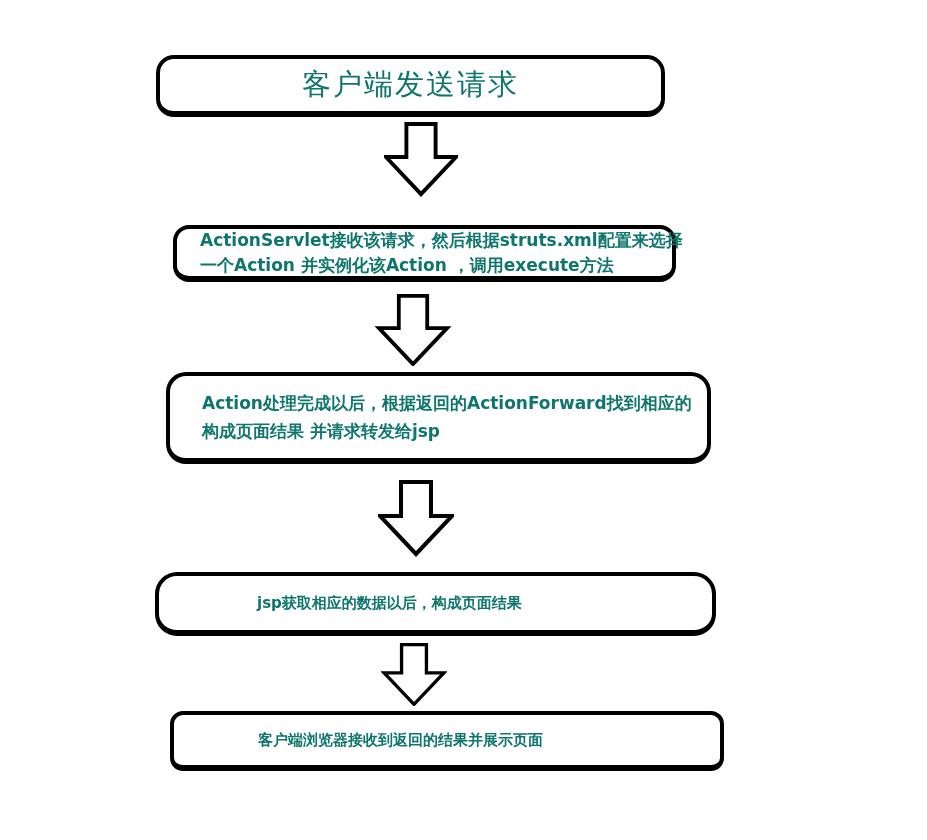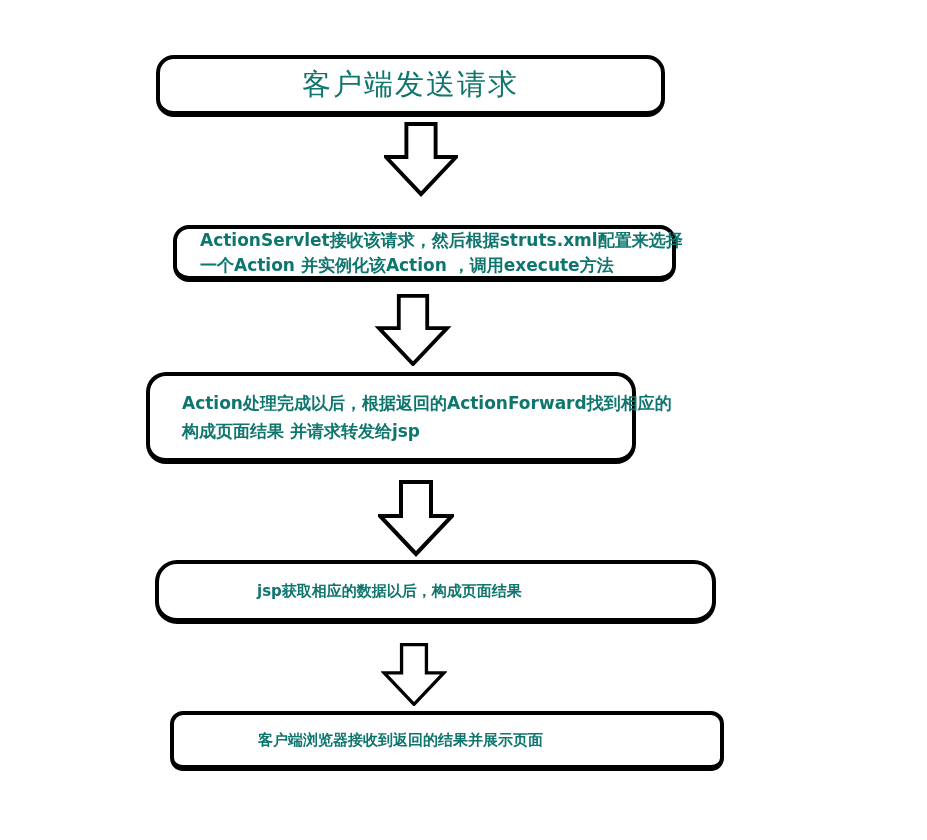--- a/index.html
+++ b/index.html
@@ -48,33 +48,33 @@
     border-radius: 16px;
     padding-left: 23px;
   }
   .node-2 .line {
     font-size: 17px;
     font-weight: 700;
     line-height: 25px;
   }
   
   .node-3 {
-    left: 146px; top: 372px;
-    width: 490px; height: 92px;
+    left: 166px; top: 372px;
+    width: 545px; height: 92px;
     border-radius: 20px;
     padding-left: 32px;
   }
   .node-3 .line {
     font-size: 17px;
     font-weight: 700;
     line-height: 28px;
   }
   
   .node-4 {
-    left: 155px; top: 560px;
+    left: 155px; top: 572px;
     width: 561px; height: 64px;
     border-radius: 22px;
     padding-left: 98px;
   }
   .node-4 .line {
     font-size: 15px;
     font-weight: 700;
   }
   
   .node-5 {

